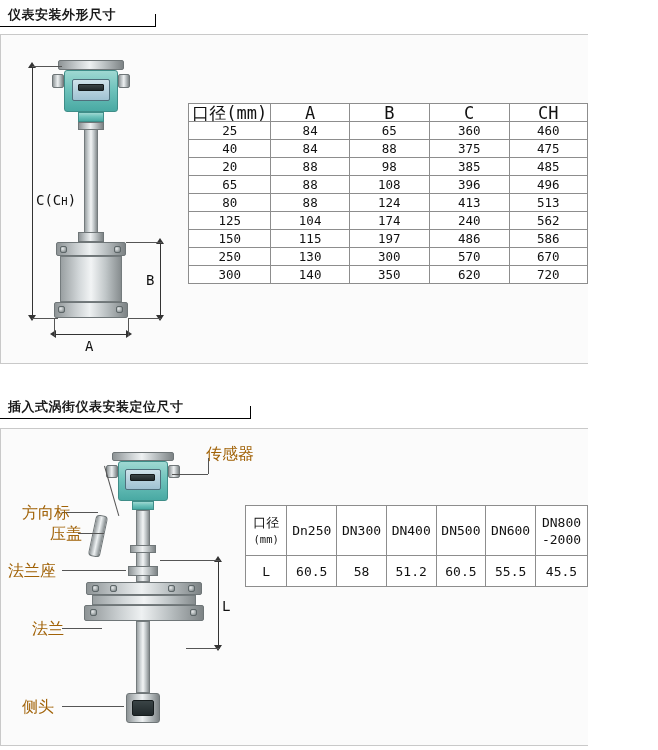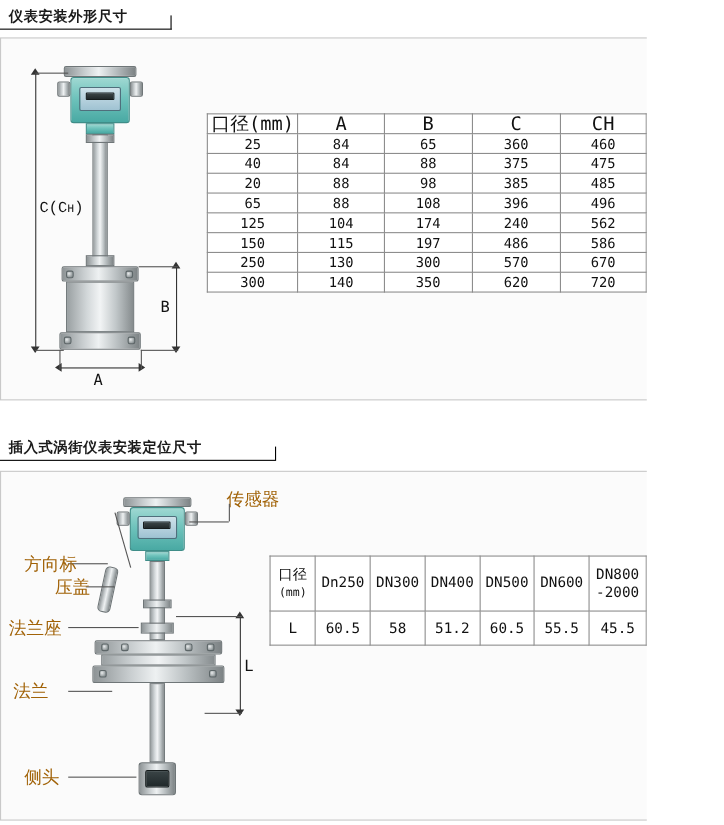--- a/index.html
+++ b/index.html
@@ -178,21 +178,21 @@
   <div class="bolt" style="left:60px; top:246px;"></div>
   <div class="bolt" style="left:114px; top:246px;"></div>
   <div class="bolt" style="left:58px; top:306px;"></div>
   <div class="bolt" style="left:116px; top:306px;"></div>
 
   <div class="line vline" style="left:32px; top:66px; height:252px;"></div>
   <div class="arrowhead ah-up" style="left:28px; top:62px;"></div>
   <div class="arrowhead ah-down" style="left:28px; top:315px;"></div>
   <div class="line hline thin" style="left:32px; top:66px; width:30px;"></div>
   <div class="line hline thin" style="left:32px; top:318px; width:26px;"></div>
-  <div class="lbl-mono" style="left:36px; top:182px; font-size:14px;font-family:Liberation Mono, monospace;">
+  <div class="lbl-mono" style="left:36px; top:192px; font-size:14px;">
     <span>C(C</span><span class="sub">H</span><span>)</span>
   </div>
 
   <div class="line vline" style="left:160px; top:242px; height:76px;"></div>
   <div class="arrowhead ah-up" style="left:156px; top:238px;"></div>
   <div class="arrowhead ah-down" style="left:156px; top:315px;"></div>
   <div class="line hline thin" style="left:126px; top:242px; width:36px;"></div>
   <div class="line hline thin" style="left:128px; top:318px; width:34px;"></div>
   <div class="lbl-mono" style="left:146px; top:272px; font-size:14px;">B</div>
 
@@ -232,20 +232,27 @@
       <td>98</td>
       <td>385</td>
       <td>485</td>
     </tr>
     <tr>
       <td>65</td>
       <td>88</td>
       <td>108</td>
       <td>396</td>
       <td>496</td>
+    </tr>
+    <tr>
+      <td>80</td>
+      <td>88</td>
+      <td>124</td>
+      <td>413</td>
+      <td>513</td>
     </tr>
     <tr>
       <td>125</td>
       <td>104</td>
       <td>174</td>
       <td>240</td>
       <td>562</td>
     </tr>
     <tr>
       <td>150</td>
@@ -309,21 +316,21 @@
   <div class="line hline thin" style="left:62px; top:512px; width:36px;"></div>
   <div class="lbl" style="left:22px; top:503px;">方向标</div>
 
   <div class="line hline thin" style="left:78px; top:533px; width:26px;"></div>
   <div class="lbl" style="left:50px; top:524px;">压盖</div>
 
   <div class="line hline thin" style="left:62px; top:570px; width:64px;"></div>
   <div class="lbl" style="left:8px; top:561px;">法兰座</div>
 
   <div class="line hline thin" style="left:62px; top:628px; width:40px;"></div>
-  <div class="lbl" style="left:12px; top:619px;text-align:center;">法兰</div>
+  <div class="lbl" style="left:32px; top:619px;text-align:center;">法兰</div>
 
   <div class="line hline thin" style="left:62px; top:706px; width:62px;"></div>
   <div class="lbl" style="left:22px; top:697px;">侧头</div>
 
   <div class="line hline thin" style="left:172px; top:474px; width:36px;"></div>
   <div class="lbl" style="left:206px; top:444px;">传感器</div>
   <div class="line vline thin" style="left:208px; top:458px; height:16px;"></div>
 
   <div class="line vline" style="left:218px; top:560px; height:88px;"></div>
   <div class="arrowhead ah-up" style="left:214px; top:556px;"></div>

